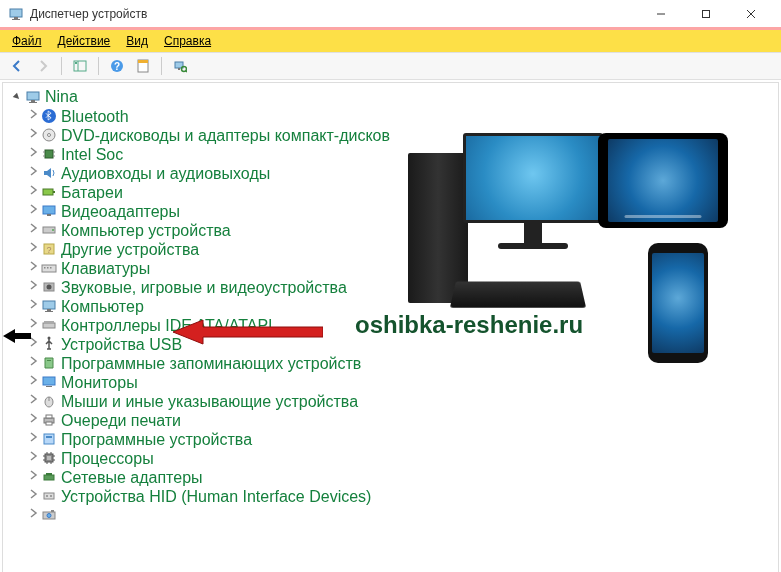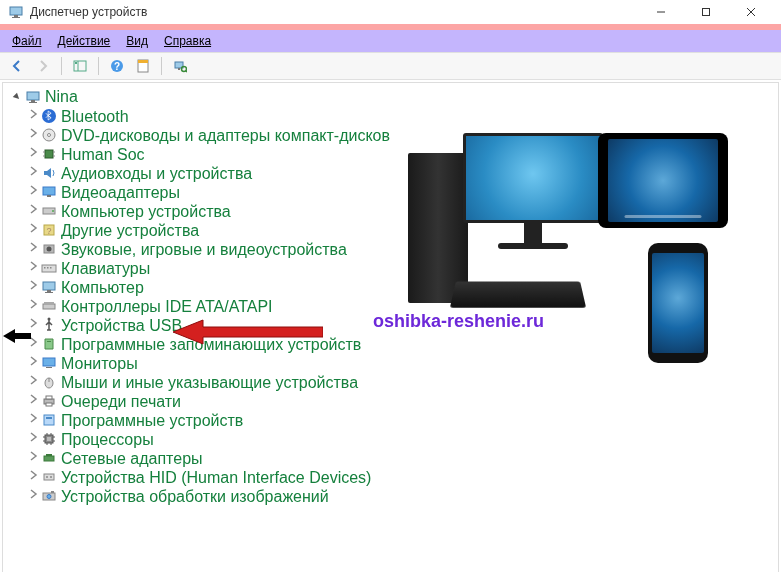--- a/index.html
+++ b/index.html
@@ -11,21 +11,21 @@
       height: 572px;
       overflow: hidden;
       position: relative;
     }
     .titlebar {
       height: 30px;
       display: flex;
       align-items: center;
       padding: 0 8px;
       background: #fff;
-      border-bottom: 6px solid #fca5a5;
+      border-bottom: 3px solid #fca5a5;
     }
     .titlebar-icon {
       width: 16px; height: 16px;
       margin-right: 6px;
       display: inline-flex; align-items: center; justify-content: center;
     }
     .titlebar-title { font-size: 12px; color: #333; flex: 1; }
     .window-controls { display: flex; }
     .window-btn {
       width: 45px; height: 30px;
@@ -33,21 +33,21 @@
       cursor: pointer;
       font-size: 12px;
       color: #333;
     }
 
     .menubar {
       height: 22px;
       display: flex;
       align-items: center;
       padding: 0 4px;
-      background: #c4b5fd;
+      background: #fde047;
     }
     .menu-item {
       padding: 2px 8px;
       cursor: pointer;
       font-size: 12px;
     }
     .menu-item .ul { text-decoration: underline; }
 
     .toolbar {
       height: 28px;
@@ -178,24 +178,24 @@
     }
     .phone-screen {
       width: 100%; height: 100%;
       background: radial-gradient(circle at 50% 45%, #5da8d8 0%, #1668a8 50%, #0e3a64 100%);
       border-radius: 2px;
     }
 
     .watermark {
       position: absolute;
       top: 228px;
-      left: 370px;
-      font-size: 18px;
+      left: 352px;
+      font-size: 24px;
       font-weight: bold;
-      color: #6d28d9;
+      color: #14532d;
       pointer-events: none;
     }
 
     .arrow-left {
       position: absolute;
       top: 244px;
       left: 0px;
       pointer-events: none;
     }
     .arrow-right {
@@ -345,35 +345,49 @@
         </span>
         <span class="node-icon">
           <svg class="sv" viewBox="0 0 16 16">
             <rect x="4" y="4" width="8" height="8" fill="#4a8a4a" stroke="#2a5a2a"></rect>
             <line x1="2" y1="6" x2="4" y2="6" stroke="#888"></line>
             <line x1="2" y1="10" x2="4" y2="10" stroke="#888"></line>
             <line x1="12" y1="6" x2="14" y2="6" stroke="#888"></line>
             <line x1="12" y1="10" x2="14" y2="10" stroke="#888"></line>
           </svg>
         </span>
-        <span class="node-label">Human Soc</span>
+        <span class="node-label">Intel Soc</span>
       </li>
       <li class="tree-item">
         <span class="expander">
           <svg width="10" height="10" viewBox="0 0 10 10">
             <path d="M3 1 L8 5 L3 9" fill="none" stroke="#888" stroke-width="1.5"></path>
           </svg>
         </span>
         <span class="node-icon">
           <svg class="sv" viewBox="0 0 16 16">
             <path d="M3 6 L6 6 L10 3 L10 13 L6 10 L3 10 Z" fill="#4a8ac8"></path>
             <path d="M12 5 Q14 8 12 11" fill="none" stroke="#4a8ac8"></path>
           </svg>
         </span>
-        <span class="node-label">Аудиовходы и устройства</span>
+        <span class="node-label">Аудиовходы и аудиовыходы</span>
+      </li>
+      <li class="tree-item">
+        <span class="expander">
+          <svg width="10" height="10" viewBox="0 0 10 10">
+            <path d="M3 1 L8 5 L3 9" fill="none" stroke="#888" stroke-width="1.5"></path>
+          </svg>
+        </span>
+        <span class="node-icon">
+          <svg class="sv" viewBox="0 0 16 16">
+            <rect x="2" y="5" width="10" height="6" fill="#8ac84a" stroke="#4a7a2a"></rect>
+            <rect x="12" y="7" width="2" height="2" fill="#4a7a2a"></rect>
+          </svg>
+        </span>
+        <span class="node-label">Батареи</span>
       </li>
       <li class="tree-item">
         <span class="expander">
           <svg width="10" height="10" viewBox="0 0 10 10">
             <path d="M3 1 L8 5 L3 9" fill="none" stroke="#888" stroke-width="1.5"></path>
           </svg>
         </span>
         <span class="node-icon">
           <svg class="sv" viewBox="0 0 16 16">
             <rect x="2" y="3" width="12" height="8" fill="#6ab0e8" stroke="#3a7ac8"></rect>
@@ -402,34 +416,20 @@
             <path d="M3 1 L8 5 L3 9" fill="none" stroke="#888" stroke-width="1.5"></path>
           </svg>
         </span>
         <span class="node-icon">
           <svg class="sv" viewBox="0 0 16 16">
             <rect x="3" y="3" width="10" height="10" fill="#e8d888" stroke="#b8a848"></rect>
             <text x="8" y="12" text-anchor="middle" font-size="9" fill="#a86">?</text>
           </svg>
         </span>
         <span class="node-label">Другие устройства</span>
-      </li>
-      <li class="tree-item">
-        <span class="expander">
-          <svg width="10" height="10" viewBox="0 0 10 10">
-            <path d="M3 1 L8 5 L3 9" fill="none" stroke="#888" stroke-width="1.5"></path>
-          </svg>
-        </span>
-        <span class="node-icon">
-          <svg class="sv" viewBox="0 0 16 16">
-            <rect x="3" y="4" width="10" height="8" fill="#b8b8b8" stroke="#888"></rect>
-            <circle cx="8" cy="8" r="2.5" fill="#555"></circle>
-          </svg>
-        </span>
-        <span class="node-label">Звуковые, игровые и видеоустройства</span>
       </li>
       <li class="tree-item">
         <span class="expander">
           <svg width="10" height="10" viewBox="0 0 10 10">
             <path d="M3 1 L8 5 L3 9" fill="none" stroke="#888" stroke-width="1.5"></path>
           </svg>
         </span>
         <span class="node-icon">
           <svg class="sv" viewBox="0 0 16 16">
             <rect x="1" y="5" width="14" height="7" fill="#ddd" stroke="#888"></rect>
@@ -441,20 +441,34 @@
         <span class="node-label">Клавиатуры</span>
       </li>
       <li class="tree-item">
         <span class="expander">
           <svg width="10" height="10" viewBox="0 0 10 10">
             <path d="M3 1 L8 5 L3 9" fill="none" stroke="#888" stroke-width="1.5"></path>
           </svg>
         </span>
         <span class="node-icon">
           <svg class="sv" viewBox="0 0 16 16">
+            <rect x="3" y="4" width="10" height="8" fill="#b8b8b8" stroke="#888"></rect>
+            <circle cx="8" cy="8" r="2.5" fill="#555"></circle>
+          </svg>
+        </span>
+        <span class="node-label">Звуковые, игровые и видеоустройства</span>
+      </li>
+      <li class="tree-item">
+        <span class="expander">
+          <svg width="10" height="10" viewBox="0 0 10 10">
+            <path d="M3 1 L8 5 L3 9" fill="none" stroke="#888" stroke-width="1.5"></path>
+          </svg>
+        </span>
+        <span class="node-icon">
+          <svg class="sv" viewBox="0 0 16 16">
             <rect x="2" y="3" width="12" height="8" fill="#9ecbe8" stroke="#4a7fa8"></rect>
             <rect x="6" y="11" width="4" height="2" fill="#777"></rect>
             <rect x="4" y="13" width="8" height="1" fill="#777"></rect>
           </svg>
         </span>
         <span class="node-label">Компьютер</span>
       </li>
       <li class="tree-item">
         <span class="expander">
           <svg width="10" height="10" viewBox="0 0 10 10">
@@ -545,21 +559,21 @@
           <svg width="10" height="10" viewBox="0 0 10 10">
             <path d="M3 1 L8 5 L3 9" fill="none" stroke="#888" stroke-width="1.5"></path>
           </svg>
         </span>
         <span class="node-icon">
           <svg class="sv" viewBox="0 0 16 16">
             <rect x="3" y="3" width="10" height="10" fill="#b8d8f8" stroke="#4a8ac8"></rect>
             <rect x="5" y="5" width="6" height="2" fill="#4a8ac8"></rect>
           </svg>
         </span>
-        <span class="node-label">Программные устройств</span>
+        <span class="node-label">Программные устройства</span>
       </li>
       <li class="tree-item">
         <span class="expander">
           <svg width="10" height="10" viewBox="0 0 10 10">
             <path d="M3 1 L8 5 L3 9" fill="none" stroke="#888" stroke-width="1.5"></path>
           </svg>
         </span>
         <span class="node-icon">
           <svg class="sv" viewBox="0 0 16 16">
             <rect x="4" y="4" width="8" height="8" fill="#888" stroke="#555"></rect>
@@ -611,21 +625,20 @@
             <path d="M3 1 L8 5 L3 9" fill="none" stroke="#888" stroke-width="1.5"></path>
           </svg>
         </span>
         <span class="node-icon">
           <svg class="sv" viewBox="0 0 16 16">
             <rect x="2" y="5" width="12" height="7" fill="#ccc" stroke="#888"></rect>
             <circle cx="8" cy="8.5" r="2" fill="#6ab0e8" stroke="#3a7ac8"></circle>
             <rect x="10" y="3" width="3" height="2" fill="#888"></rect>
           </svg>
         </span>
-        <span class="node-label">Устройства обработки изображений</span>
       </li>
     </ul>
 
   <div class="overlay-devices">
     <div class="pc-tower"></div>
     <div class="monitor">
       <div class="monitor-screen"></div>
       <div class="monitor-stand"></div>
       <div class="monitor-base"></div>
     </div>

